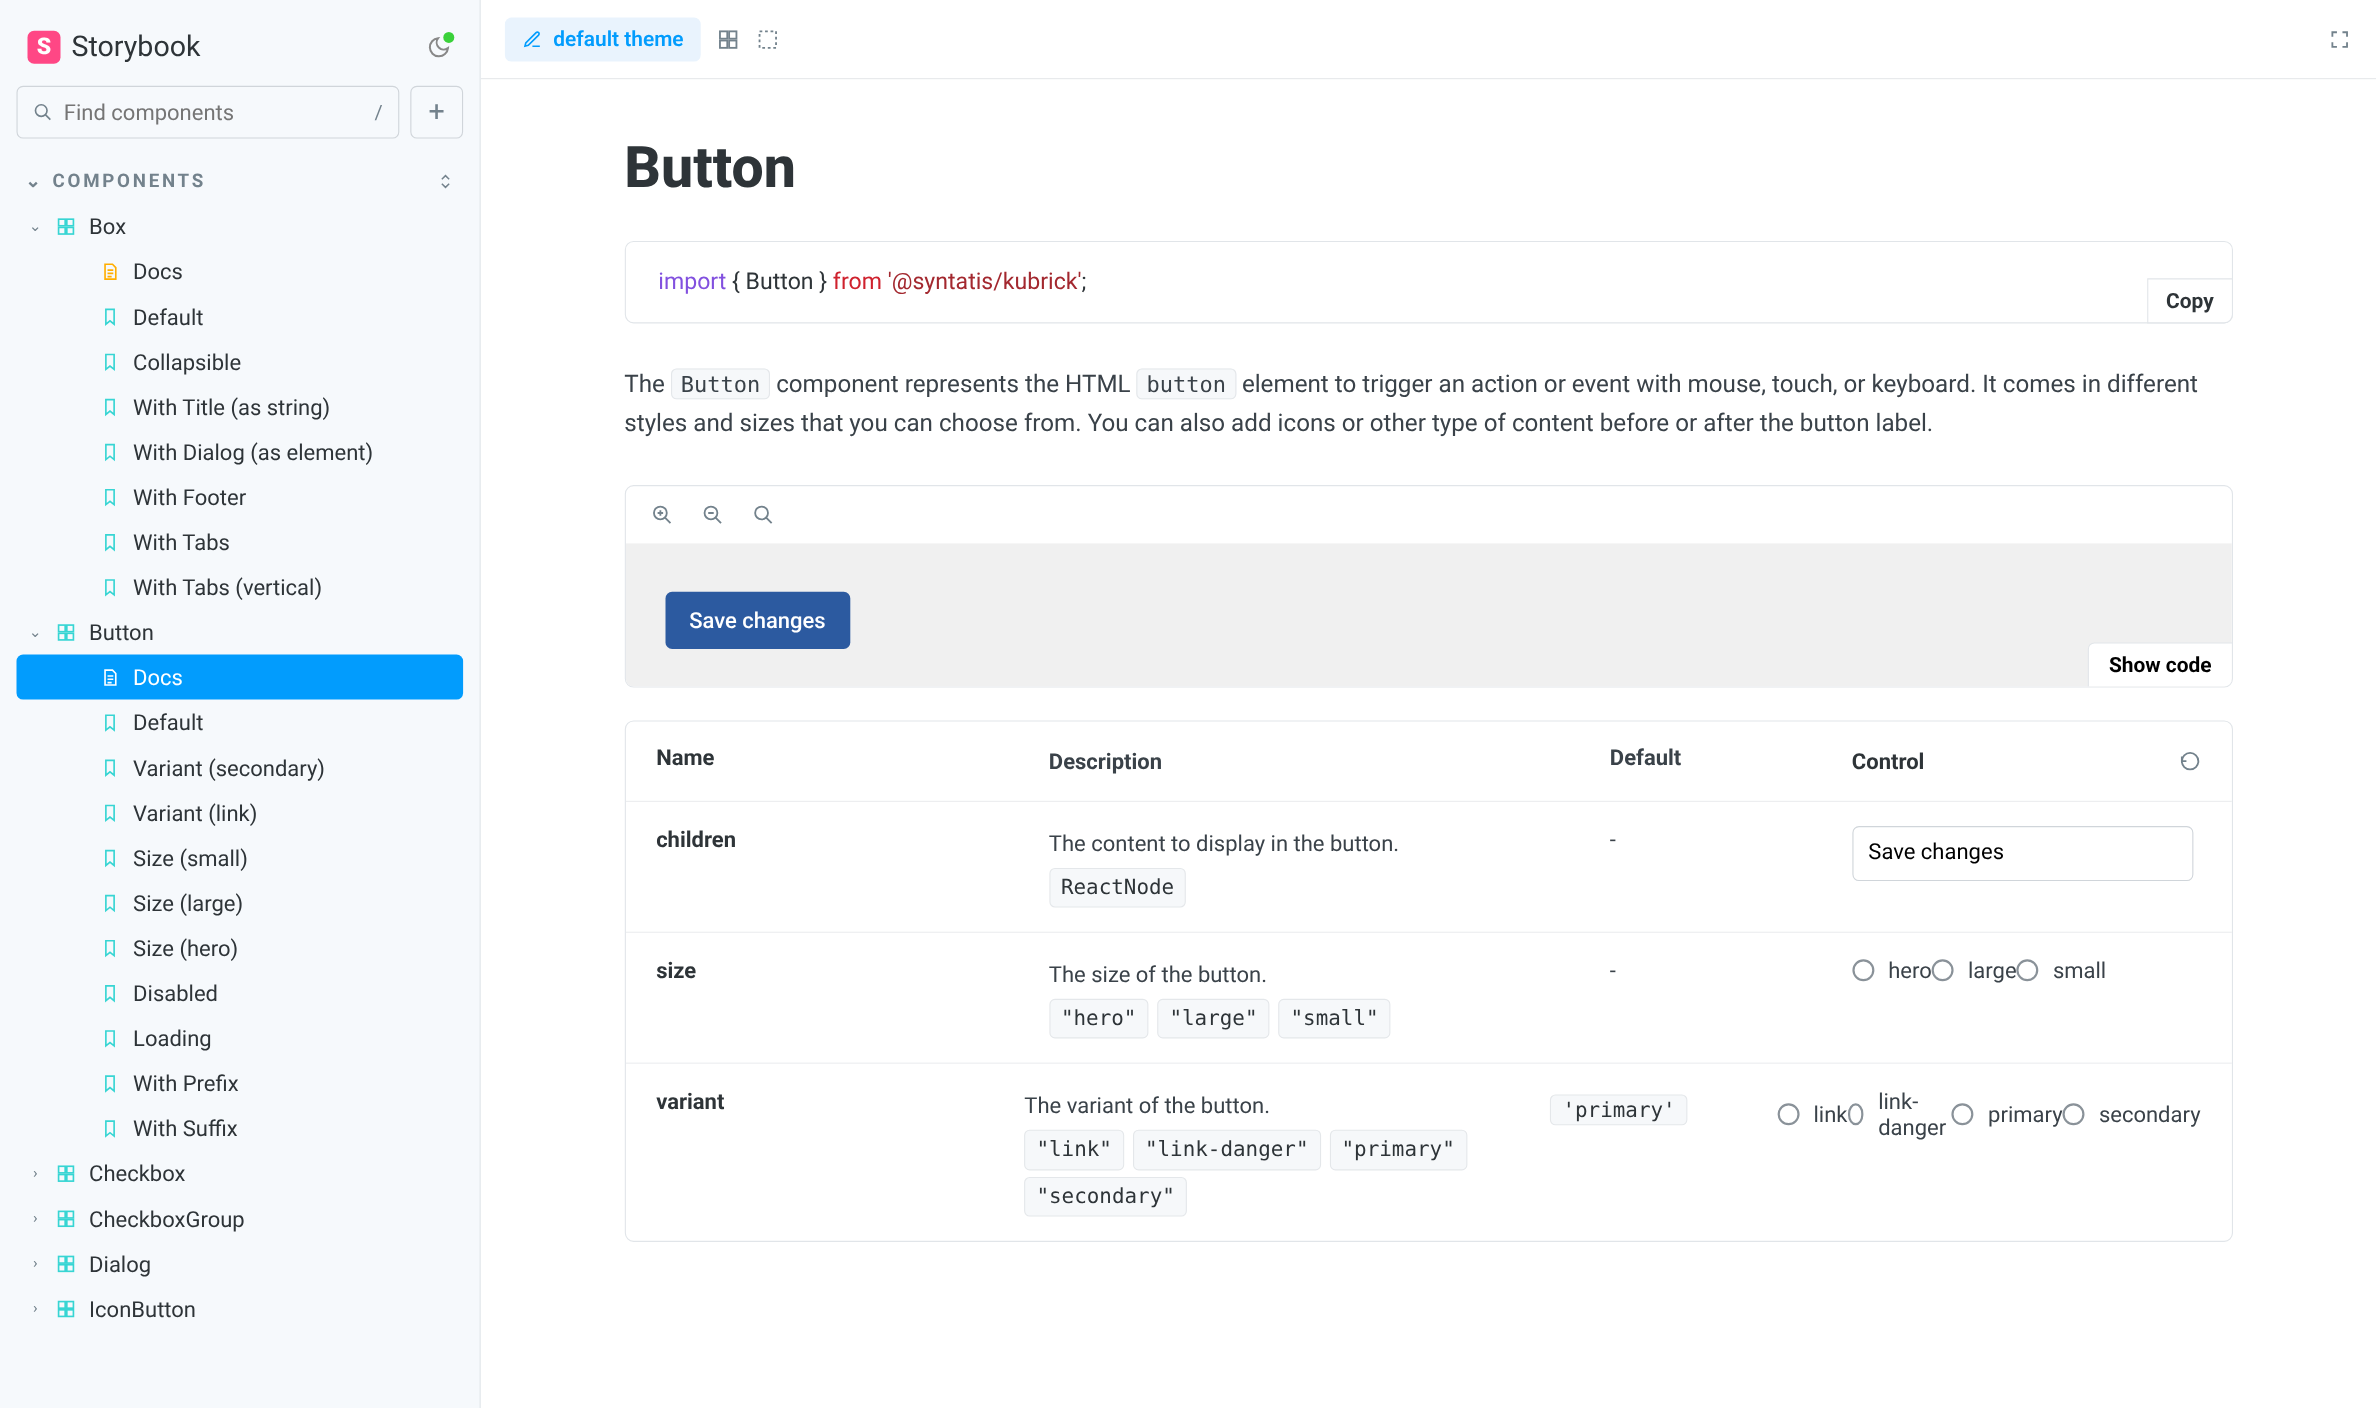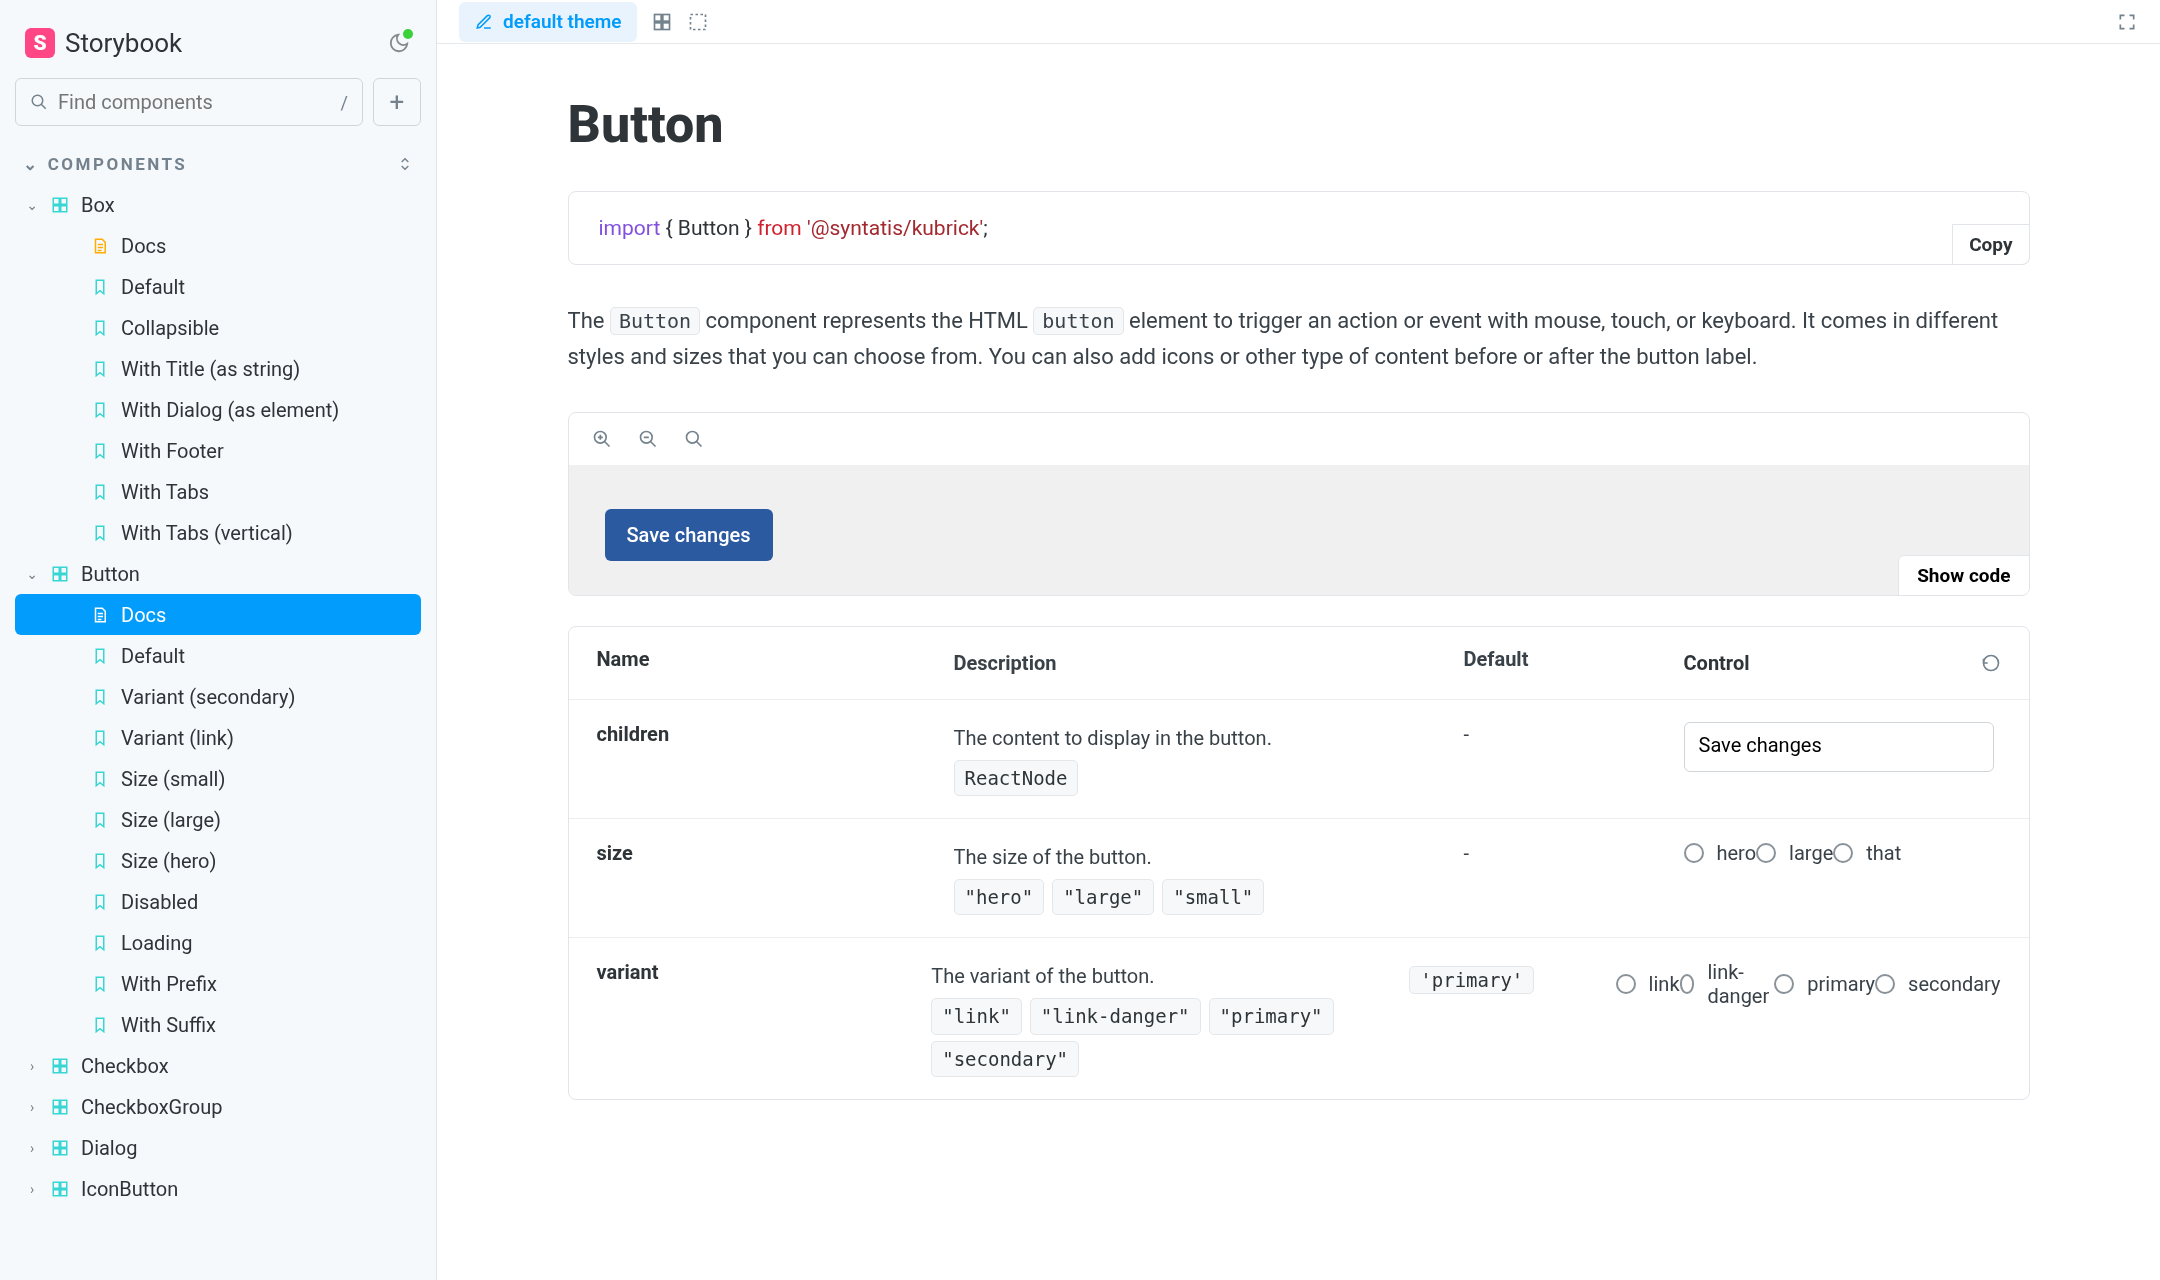--- a/index.html
+++ b/index.html
@@ -25,21 +25,21 @@
 .tree-item .ticon{width:22px;height:22px;display:flex;align-items:center;justify-content:center}
 .tree-item.comp{padding-left:10px}
 .tree-item.sub{padding-left:50px}
 .tree-item.active{background:#029CFD;color:#fff}
 .tree-item.active .ticon svg{stroke:#fff;fill:none}
 .ic-grid svg,.ic-doc svg,.ic-bm svg{fill:none;stroke-width:2}
 .ic-grid svg{stroke:#37D5D3}
 .ic-doc svg{stroke:#FFAE00}
 .ic-bm svg{stroke:#37D5D3}
 .main{flex:1;height:100%;display:flex;flex-direction:column;overflow:hidden}
-.topbar{height:44px;border-bottom:1px solid #e6e8ea;display:flex;align-items:center;justify-content:space-between;padding:4px 22px}
+.topbar{height:72px;border-bottom:1px solid #e6e8ea;display:flex;align-items:center;justify-content:space-between;padding:4px 22px}
 .topbar-left{display:flex;align-items:center;gap:14px}
 .theme-btn{height:40px;background:#E9F3FD;border-radius:6px;padding:0 16px;display:flex;align-items:center;gap:10px;color:#029CFD;font-weight:600;font-size:19px}
 .tb-ic{width:22px;height:22px;display:flex;align-items:center;justify-content:center;color:#73828C}
 .content{flex:1;overflow-y:auto;padding:50px 0 0 0}
 .doc{max-width:1462px;margin:0 auto;padding:0 0 60px 0}
 .doc h1{font-size:52px;font-weight:800;color:#2E3438;margin-bottom:36px}
 .codeblock{position:relative;border:1px solid #e1e5e9;border-radius:8px;padding:24px 30px;margin-bottom:38px;font-family:ui-monospace,Menlo,Consolas,monospace;font-size:21px;background:#fff}
 .codeblock .kw1{color:#8250df}
 .codeblock .pn{color:#2E3438}
 .codeblock .kw2{color:#cf222e}
@@ -476,21 +476,21 @@
                   <label class="radio-item">
                     <span class="r"></span>
                     <span>hero</span>
                   </label>
                   <label class="radio-item">
                     <span class="r"></span>
                     <span>large</span>
                   </label>
                   <label class="radio-item">
                     <span class="r"></span>
-                    <span>that</span>
+                    <span>small</span>
                   </label>
                 </div>
               </div>
     </div>
             <div class="args-row">
       <div class="col-name">variant</div>
       <div class="col-desc">The variant of the button.<br><span class="tag">"link"</span><span class="tag">"link-danger"</span><span class="tag">"primary"</span><span class="tag">"secondary"</span></div>
       <div class="col-def"><span class="tag">'primary'</span></div>
       <div class="col-ctrl">
                 <div class="radio-list">

